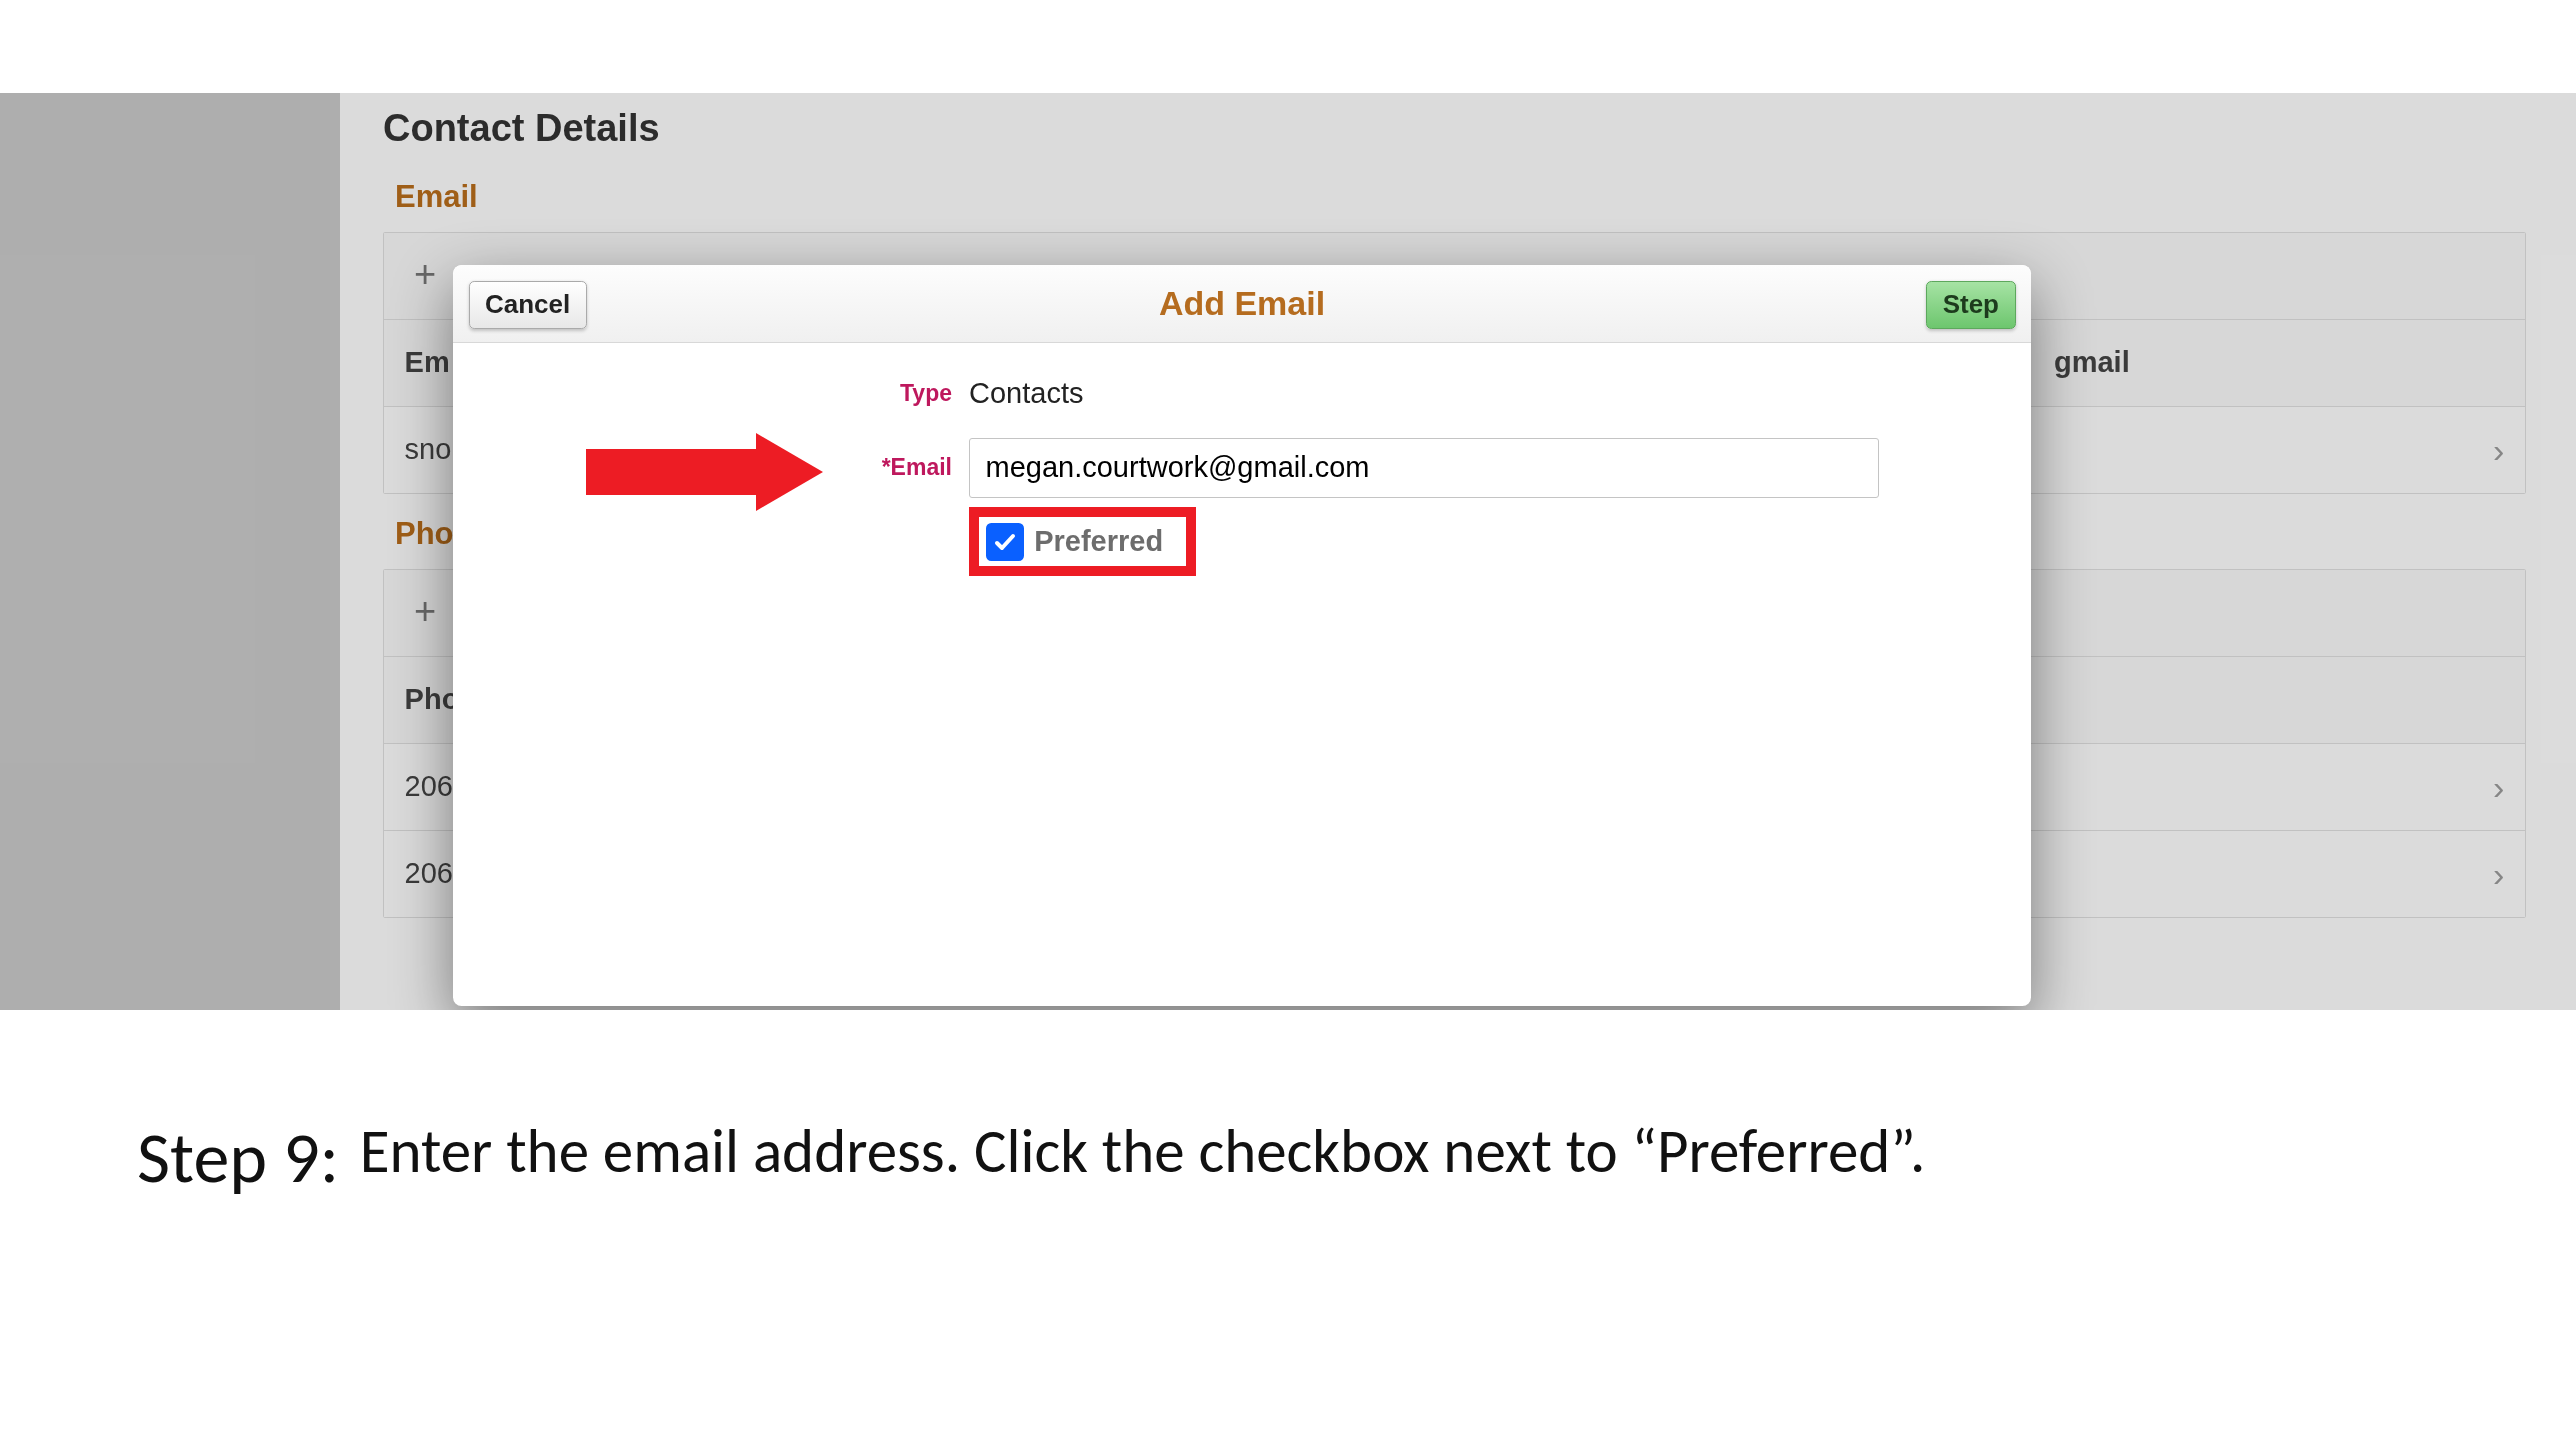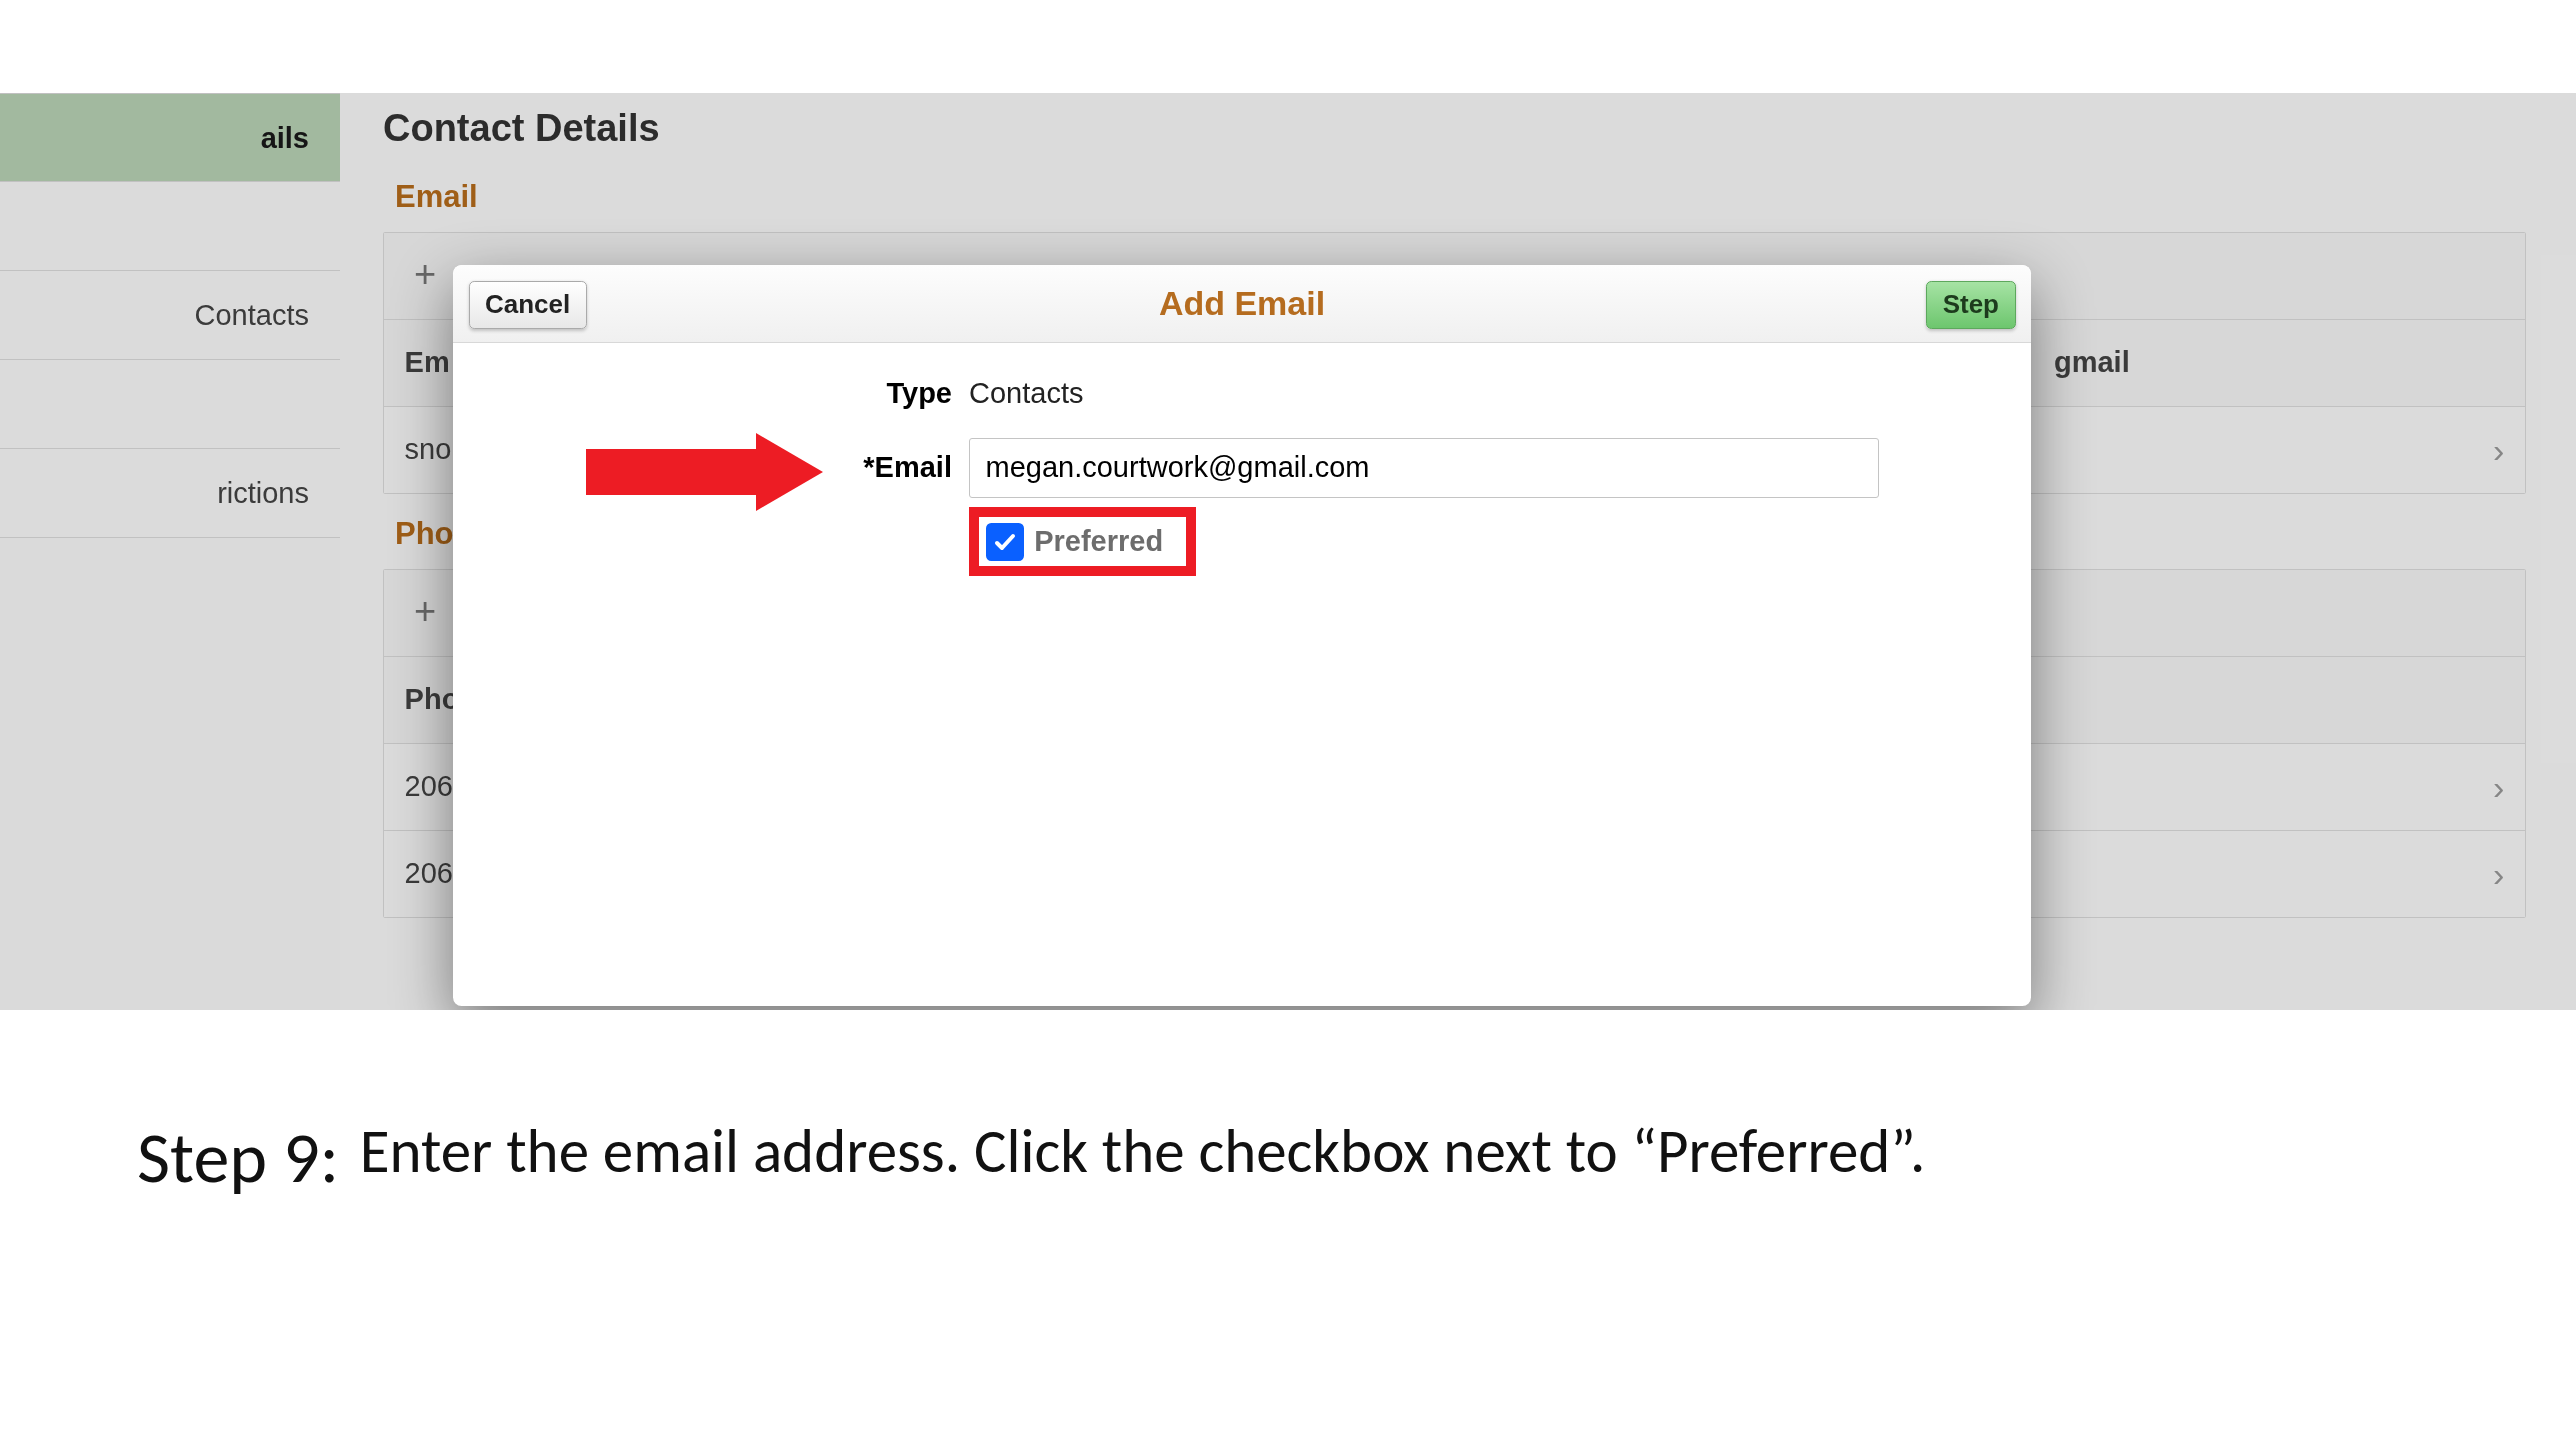--- a/index.html
+++ b/index.html
@@ -23,48 +23,41 @@
   .chev{position:absolute;right:20.6px;top:50%;transform:translateY(-50%);font-size:34px;color:#999}
   
   .dialog{position:absolute;left:453px;top:172px;width:1578px;height:741px;background:#fff;border-radius:8.6px;box-shadow:0 20.6px 60px rgba(0,0,0,0.45);z-index:100}
   .dlg-hdr{height:77px;background:linear-gradient(#fdfdfd,#f0f0f0);border-bottom:0.9px solid #d8d8d8;border-radius:8.6px 8.6px 0 0;position:relative;display:flex;align-items:center;justify-content:center}
   .dlg-title{font-size:34px;font-weight:bold;color:#b56c1f}
   .dlg-btn{position:absolute;top:15.5px;height:46px;padding:0 15.5px;font-size:26px;font-weight:bold;border:0.9px solid #aaa;border-radius:5.2px;background:linear-gradient(#ffffff,#e8e8e8);color:#222;line-height:45px;box-shadow:0 1.7px 3.4px rgba(0,0,0,0.2)}
   .dlg-cancel{left:15.5px}
   .dlg-save{right:15.5px;background:linear-gradient(#a6e3a4,#6dc66e);color:#1d3b1d;border-color:#5da85d}
   .dlg-body{position:absolute;left:0;right:0;top:77px;bottom:0;padding:17px 69px;box-sizing:border-box}
   .form-row{display:flex;align-items:center;height:69px;margin-bottom:5.2px}
-  .form-lbl{width:447px;text-align:right;font-size:29px;color:#000000;font-weight:bold;padding-right:17px;box-sizing:border-box}
+  .form-lbl{width:447px;text-align:right;font-size:23px;color:#be185d;font-weight:bold;padding-right:17px;box-sizing:border-box}
   .form-val{font-size:29px;color:#222}
   .form-val input[type=text]{width:910px;height:60px;font-size:29px;padding:0 15.5px;box-sizing:border-box;border:0.9px solid #c4c4c4;border-radius:3px}
   .preferred-wrap{width:227px;height:69px;border:10.3px solid #ed1c24;box-sizing:border-box;display:flex;align-items:center;padding-left:6.9px}
   .checkbox{width:34px;height:34px;border:2.6px solid #0a60ff;border-radius:5.2px;background:#0a60ff;display:flex;align-items:center;justify-content:center;margin-right:10.3px}
   .checkbox svg{width:24px;height:24px}
   .pref-lbl{font-size:29px;font-weight:bold;color:#6d6d6d}
   .arrow{position:absolute;left:586px;top:340px;z-index:110}
   .arrow-body{position:absolute;left:0;top:15.5px;width:172px;height:46px;background:#ed1c24}
   .arrow-head{position:absolute;left:170px;top:0;width:0;height:0;border-top:39px solid transparent;border-bottom:39px solid transparent;border-left:67px solid #ed1c24}
   
   .caption{position:absolute;left:137px;top:1113px;right:103px;display:flex;align-items:flex-start}
   .caption-step{font-size:72px;font-weight:400;color:#111;white-space:nowrap;margin-right:20.6px;font-family:"Segoe UI",Calibri,Arial,sans-serif}
   .caption-body{font-size:61px;color:#111;line-height:1.25;font-family:"Segoe UI",Calibri,Arial,sans-serif}
   .caption-body .pref{font-weight:400}
 </style>
 </head>
 <body>
 
 <div class="screenshot">
 
-  <div class="sidebar">
-    <div class="side-item active">ails</div>
-    <div class="side-item"></div>
-    <div class="side-item">Contacts</div>
-    <div class="side-item"></div>
-    <div class="side-item">rictions</div>
-  </div>
 
   <div class="main">
     <div class="page-title">Contact Details</div>
 
     <div class="section-title">Email</div>
     <div class="panel">
       <div class="panel-hdr-row">
         <div class="plus-btn">+</div>
       </div>
       <div class="tbl-header">

